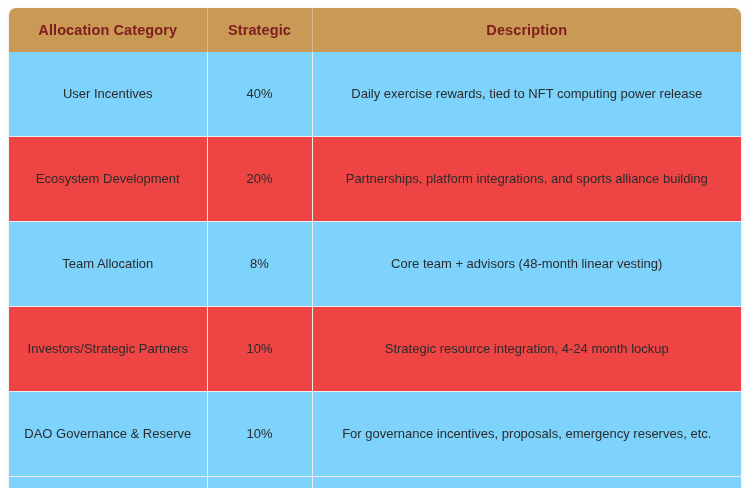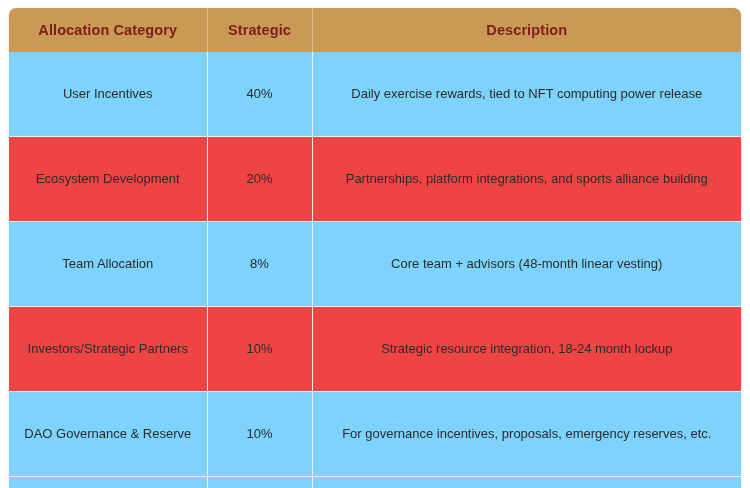--- a/index.html
+++ b/index.html
@@ -120,21 +120,21 @@
           <td class="cell-description">Partnerships, platform integrations, and sports alliance building</td>
         </tr>
         <tr class="row-alt">
           <td class="cell-category">Team Allocation</td>
           <td class="cell-percentage">8%</td>
           <td class="cell-description">Core team + advisors (48-month linear vesting)</td>
         </tr>
         <tr class="row-main">
           <td class="cell-category">Investors/Strategic Partners</td>
           <td class="cell-percentage">10%</td>
-          <td class="cell-description">Strategic resource integration, 18-24 month lockup</td>
+          <td class="cell-description">Strategic resource integration, 4-24 month lockup</td>
         </tr>
         <tr class="row-alt">
           <td class="cell-category">DAO Governance &amp; Reserve</td>
           <td class="cell-percentage">10%</td>
           <td class="cell-description">For governance incentives, proposals, emergency reserves, etc.</td>
         </tr>
         <tr class="row-alt">
           <td class="cell-category">Market Liquidity</td>
           <td class="cell-percentage">5%</td>
           <td class="cell-description">Initial exchange listings, market making, and liquidity pool incentives</td>

